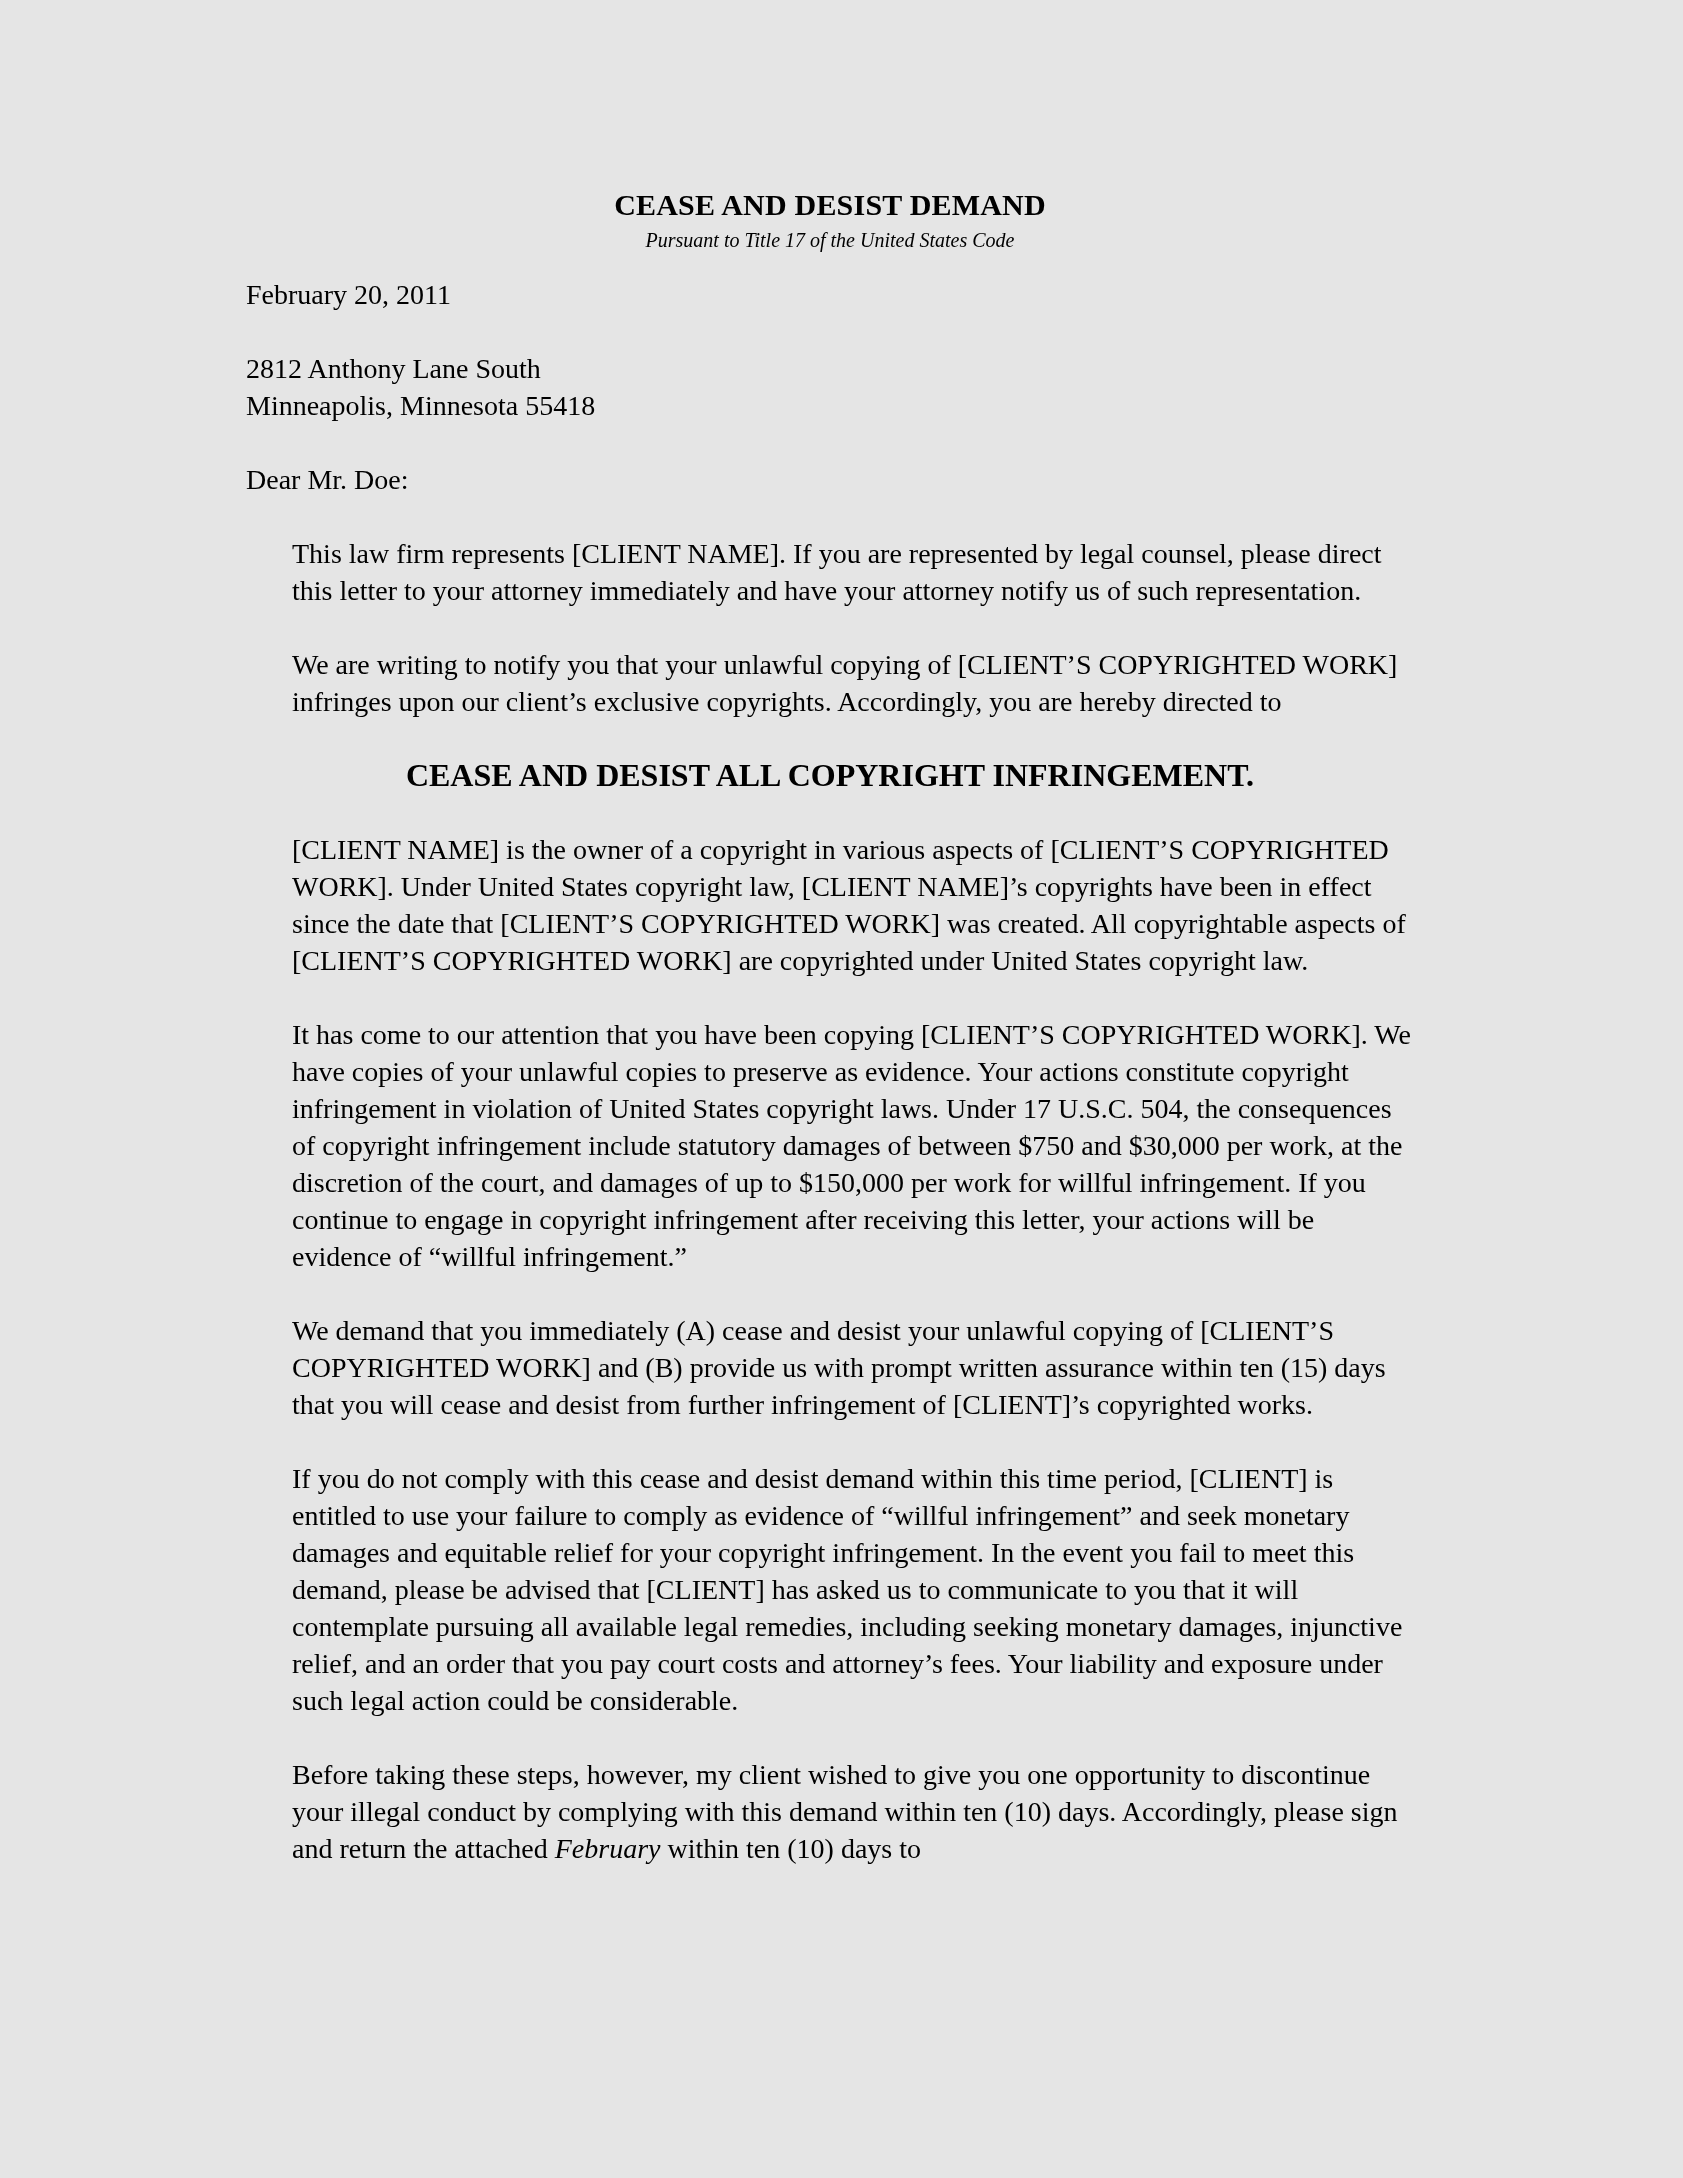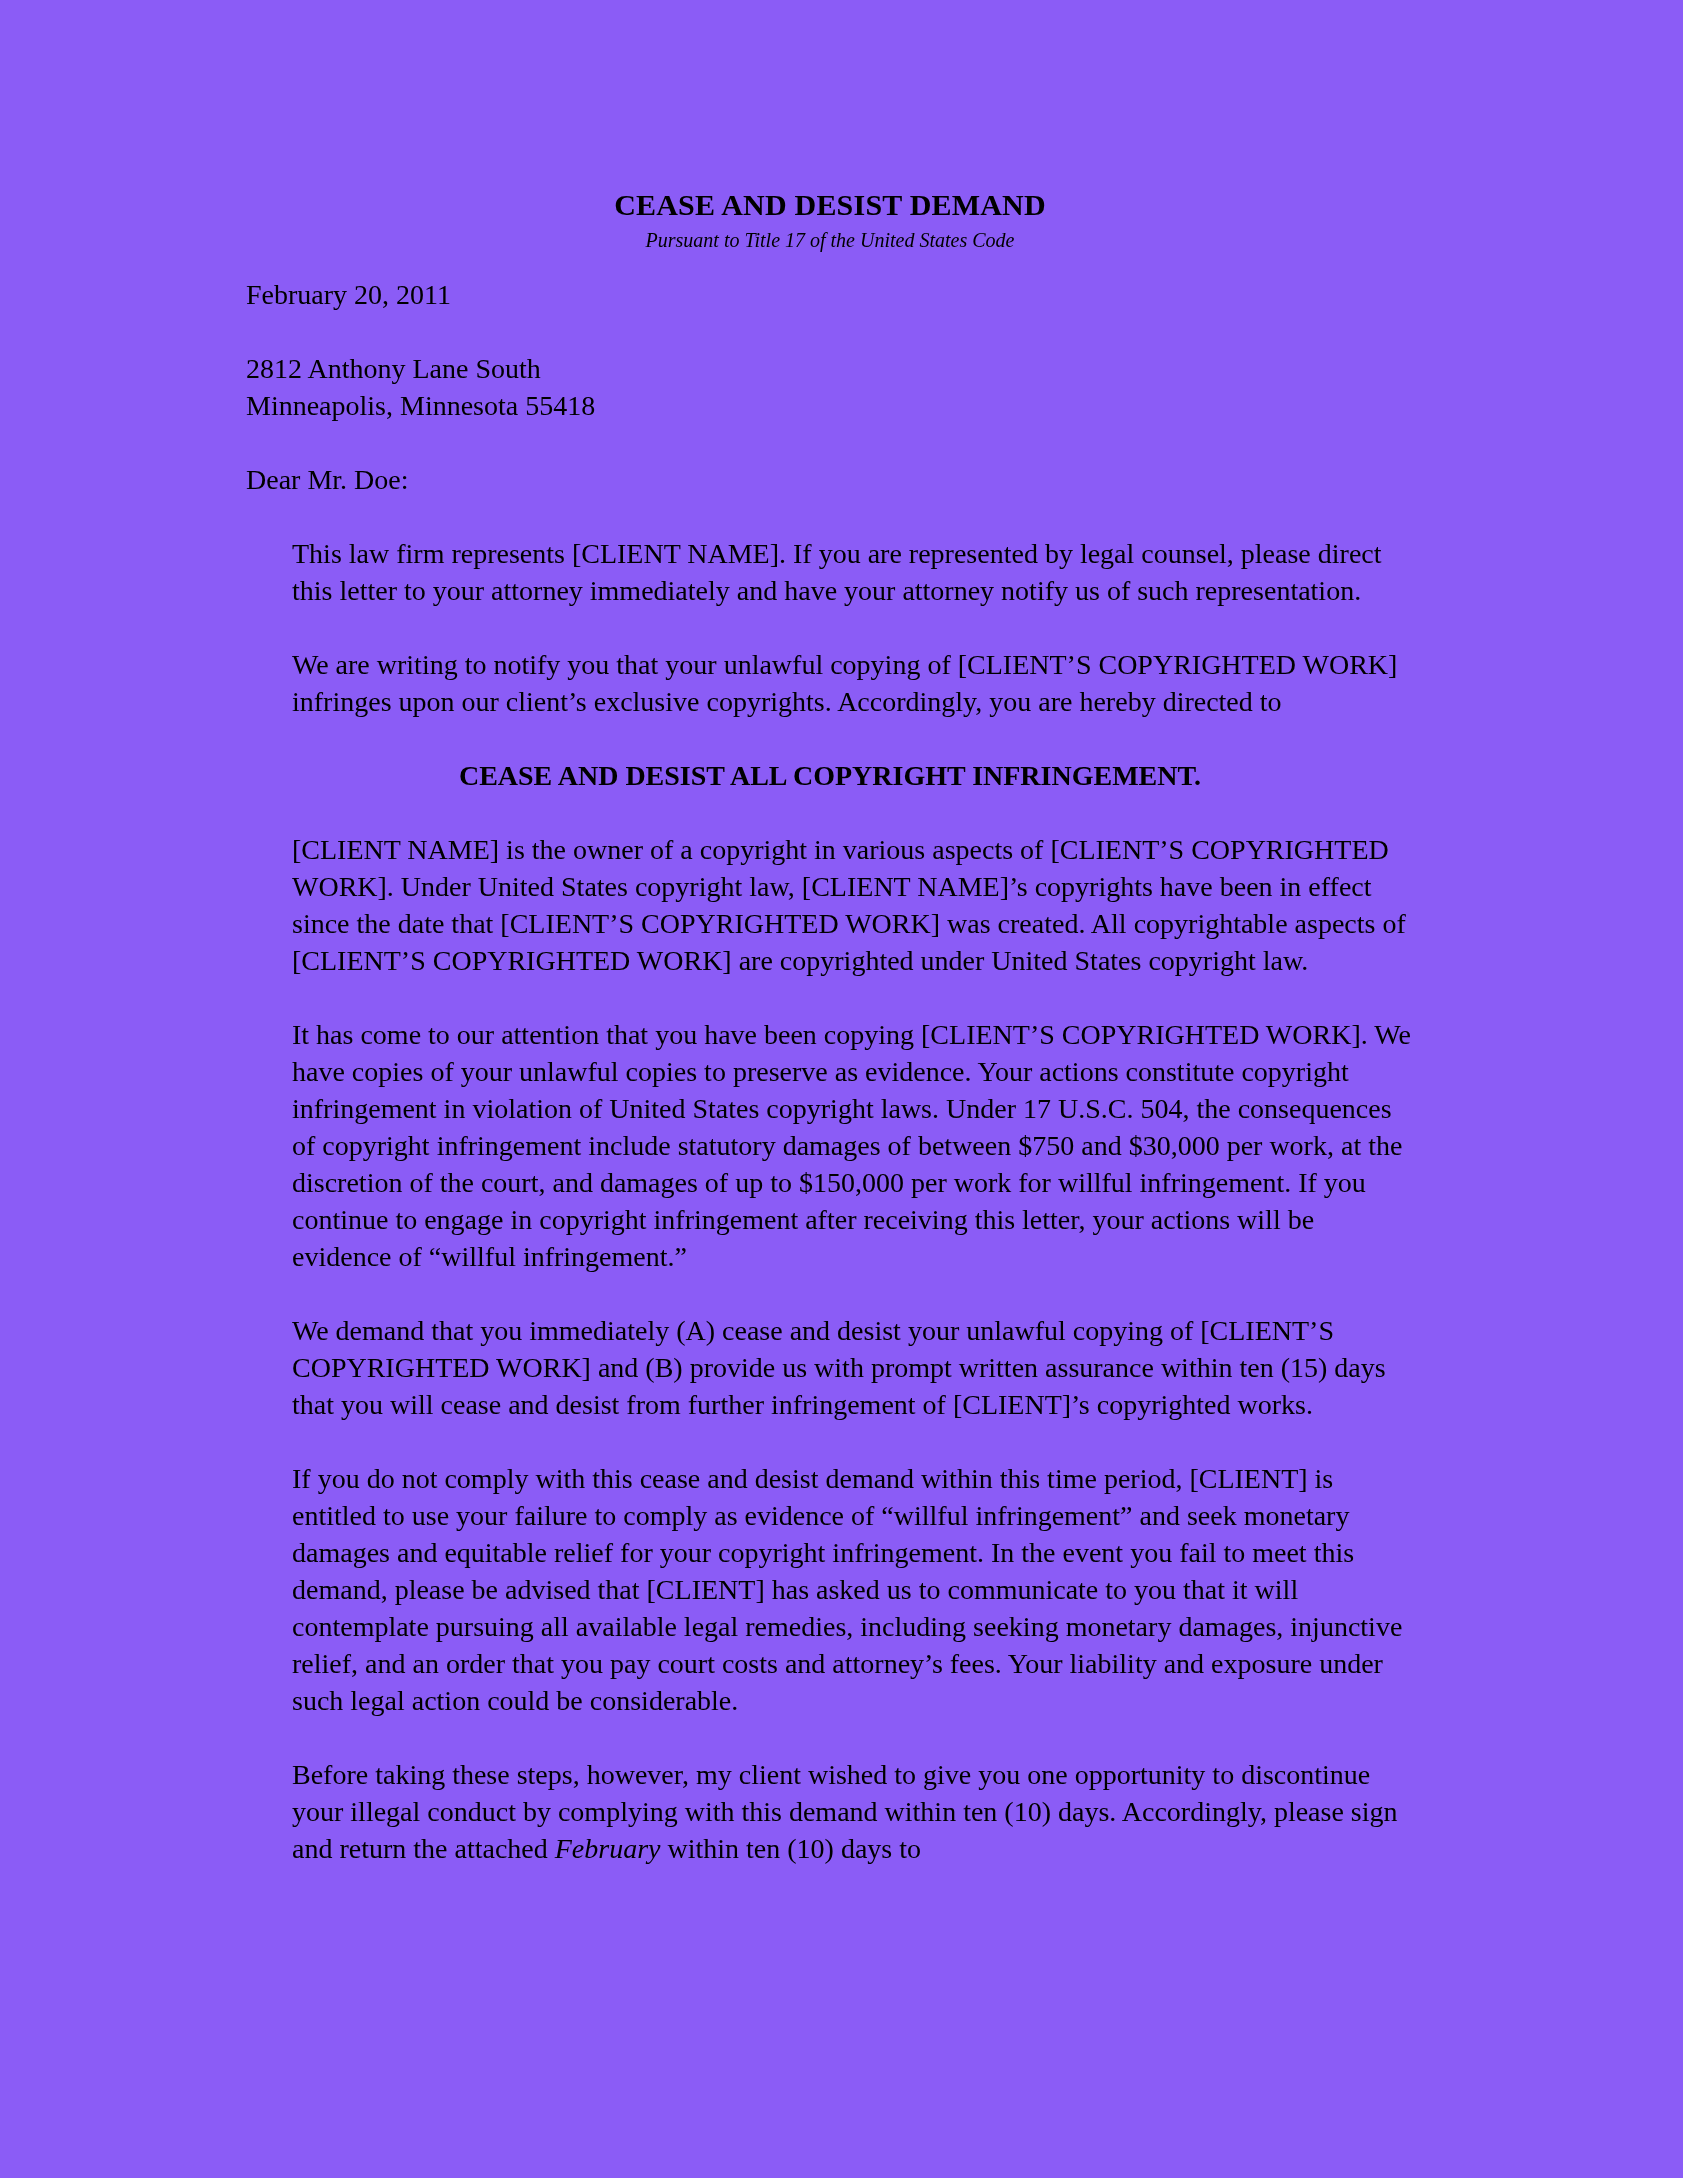--- a/index.html
+++ b/index.html
@@ -11,21 +11,21 @@
     width: 1683px;
     height: 2178px;
     font-family: "Liberation Serif", "DejaVu Serif", serif;
     color: #000000;
     -webkit-font-smoothing: antialiased;
   }
   .page {
     position: relative;
     width: 1683px;
     height: 2178px;
-    background: #8b5cf6;
+    background: #e5e5e5;
     box-sizing: border-box;
   }
   .sheet {
     position: absolute;
     left: 246px;
     top: 0;
     width: 1168px;
   }
   
   .title-block {
@@ -65,21 +65,21 @@
   }
   .para {
     margin-top: 37px;
     text-align: left;
     margin-left: 46px;
   }
   .section-heading {
     margin-top: 37px;
     text-align: center;
     font-weight: bold;
-    font-size: 28px;
+    font-size: 32px;
     line-height: 37px;
   }
   .em {
     font-style: italic;
   }
 </style>
 </head>
 <body>
 
 <div class="page">

